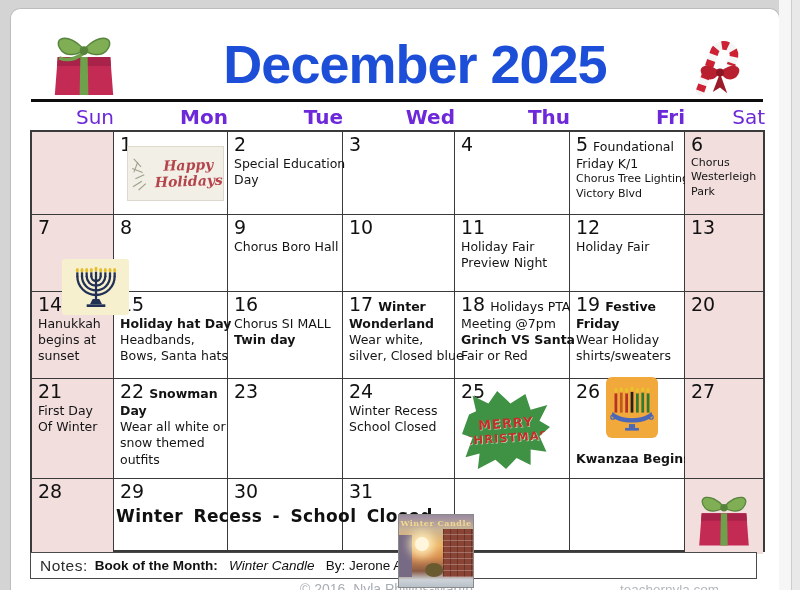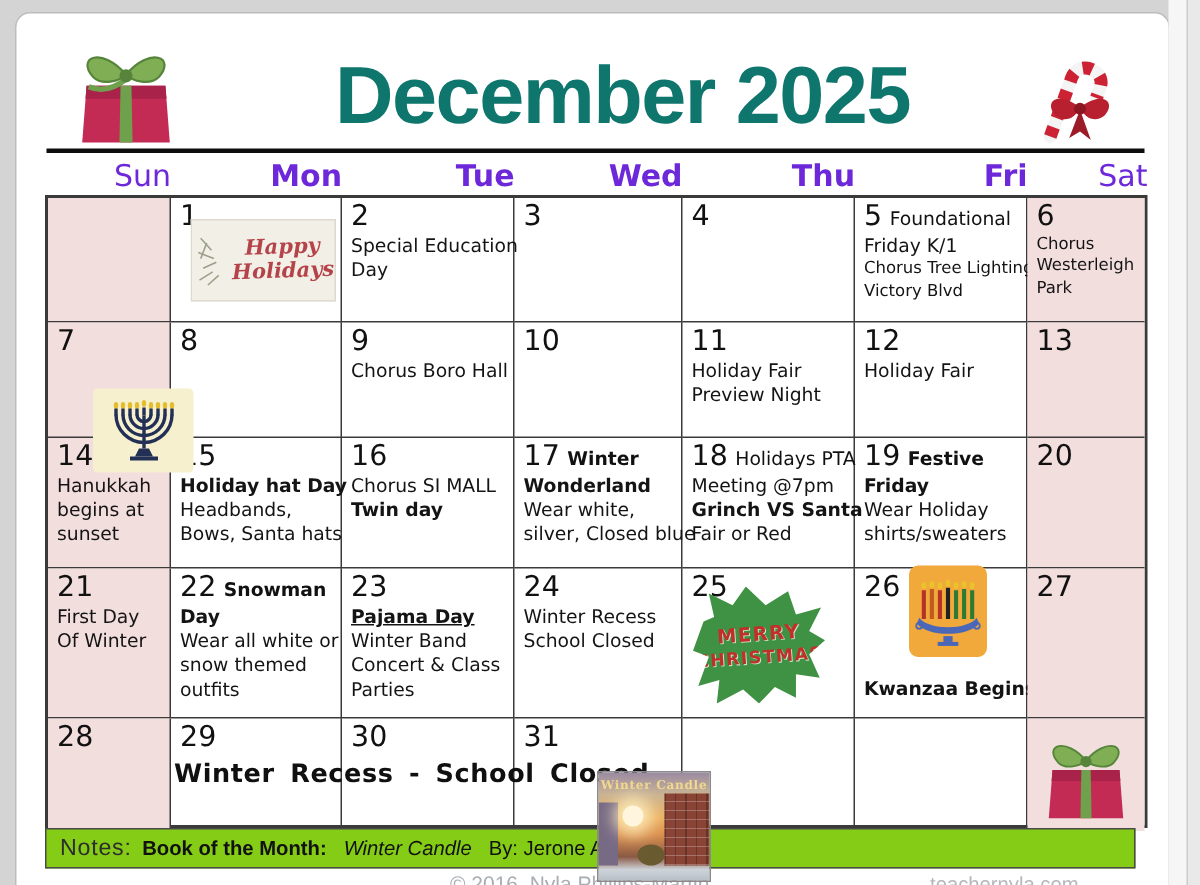--- a/index.html
+++ b/index.html
@@ -9,21 +9,21 @@
   #page{position:absolute;left:10px;top:8px;width:768px;height:600px;
     background:#ffffff;border:1px solid #bdbdbd;border-bottom:none;
     border-top-left-radius:10px;border-top-right-radius:10px;}
   #gutter{position:absolute;left:779px;top:0;width:21px;height:590px;background:#f6f6f6;}
   #gutter-line{position:absolute;left:791px;top:0;width:1px;height:590px;background:#cccccc;}
   #gutter-edge{position:absolute;left:792px;top:0;width:8px;height:590px;background:#e9e9e9;}
 
   
   .title{position:absolute;left:120px;top:33px;width:590px;text-align:center;
     font-family:"Liberation Sans",sans-serif;font-weight:700;font-size:54px;
-    letter-spacing:-1px;color:#0f766e;}
+    letter-spacing:-1px;color:#1d4ed8;}
   .title-rule{position:absolute;left:31px;top:99px;width:732px;height:3px;background:#0d0d0d;}
 
   
   #weekday-row{position:absolute;left:30px;top:105px;width:735px;height:24px;
     display:grid;grid-template-columns:84px 114px 115px 112px 115px 115px 80px;}
   .wd{text-align:right;font-size:20px;color:#6d28d9;align-self:center;}
   .wd.b{font-weight:700;}
 
   
   #calendar-grid{position:absolute;left:30px;top:130px;width:735px;height:422px;
@@ -45,21 +45,21 @@
   .ev{font-size:12.5px;line-height:1.3;color:#141414;white-space:nowrap;}
   .ev.b{font-weight:700;}
   .ev.u{text-decoration:underline;}
   .ev.s{font-size:11px;line-height:1.32;}
 
   
   .banner{position:absolute;left:116px;top:506px;font-size:17px;font-weight:700;
     letter-spacing:.4px;word-spacing:4px;color:#101010;white-space:nowrap;}
 
   
-  #notes{position:absolute;left:30px;top:552px;width:727px;height:27px;background:#84cc16;
+  #notes{position:absolute;left:30px;top:552px;width:727px;height:27px;background:#ffffff;
     box-sizing:border-box;border:1.5px solid #4a4a4a;display:flex;align-items:center;
     padding-left:9px;z-index:3;}
   .notes-label{font-family:"Liberation Sans",sans-serif;font-size:15.5px;color:#2d2d2d;
     letter-spacing:.5px;margin-right:7px;}
   .notes-body{font-family:"Liberation Sans",sans-serif;font-size:13.5px;color:#111;white-space:nowrap;}
   .notes-body .bold{font-weight:700;}
   .notes-body .ital{font-style:italic;}
 
   
   .footer-copy{position:absolute;left:300px;top:581px;font-family:"Liberation Sans",sans-serif;
@@ -331,26 +331,20 @@
         <div class="events">
           <div class="ev b">Day</div>
           <div class="ev">Wear all white or</div>
           <div class="ev">snow themed</div>
           <div class="ev">outfits</div>
         </div>
       </div>
       <div class="cell">
         <div class="dateline">
           <span class="date">23</span>
-        </div>
-        <div class="events">
-          <div class="ev b u">Pajama Day</div>
-          <div class="ev">Winter Band</div>
-          <div class="ev">Concert &amp; Class</div>
-          <div class="ev">Parties</div>
         </div>
       </div>
       <div class="cell">
         <div class="dateline">
           <span class="date">24</span>
         </div>
         <div class="events">
           <div class="ev">Winter Recess</div>
           <div class="ev">School Closed</div>
         </div>

